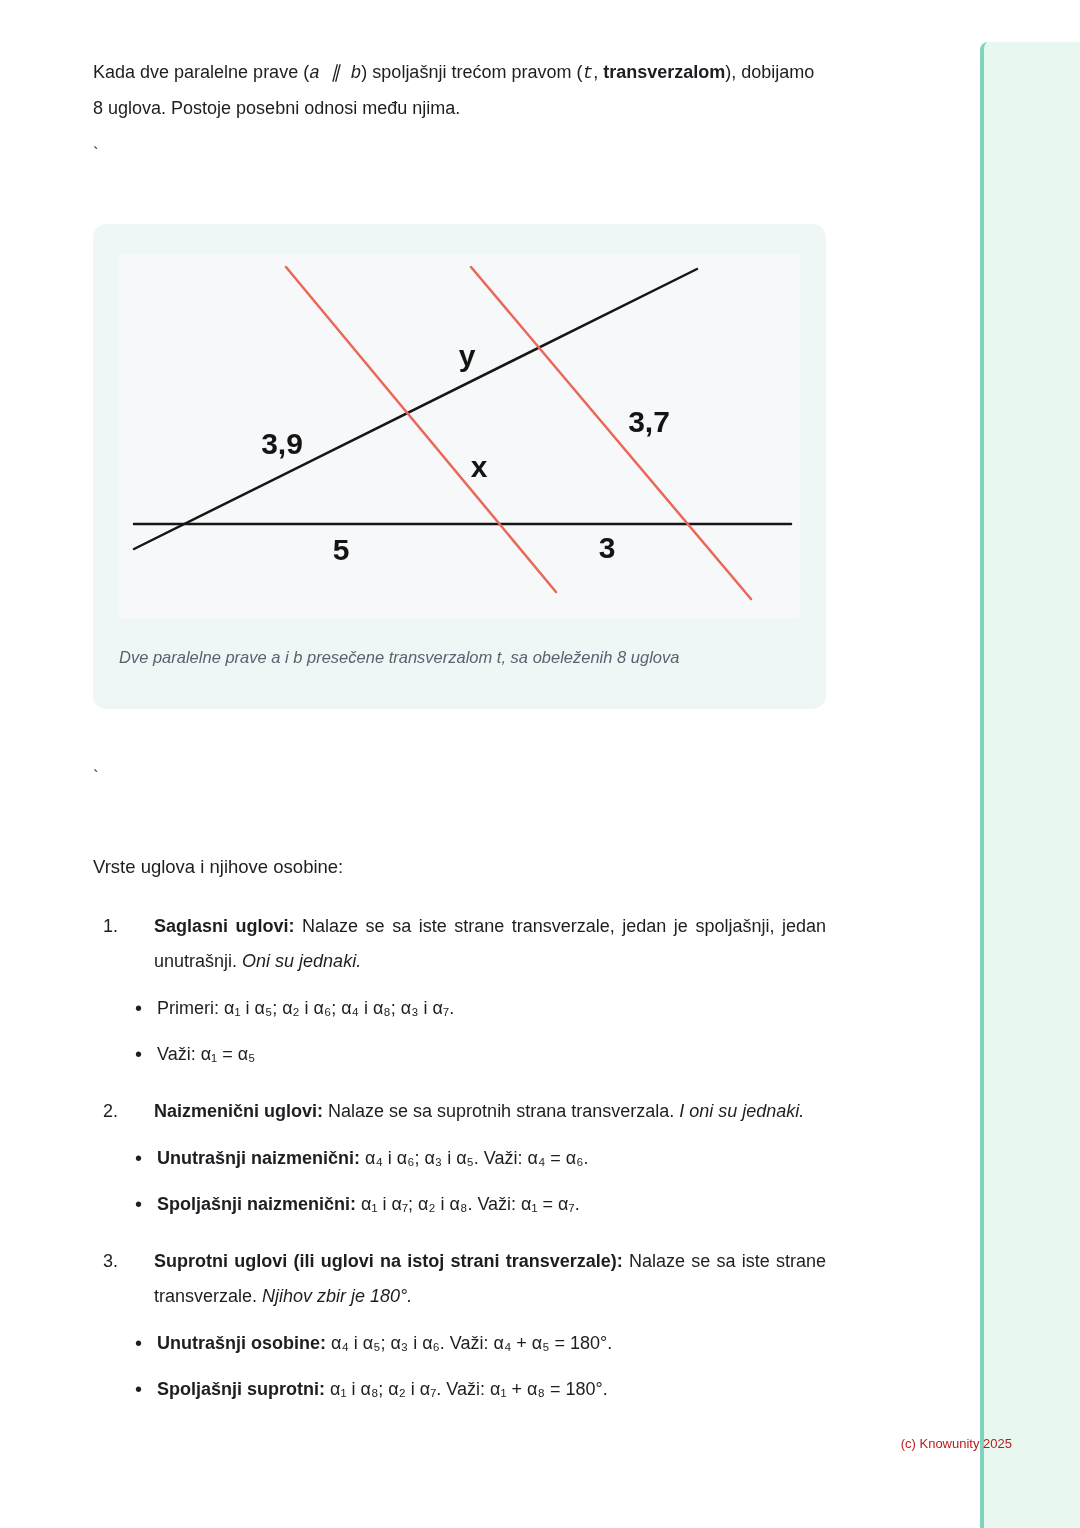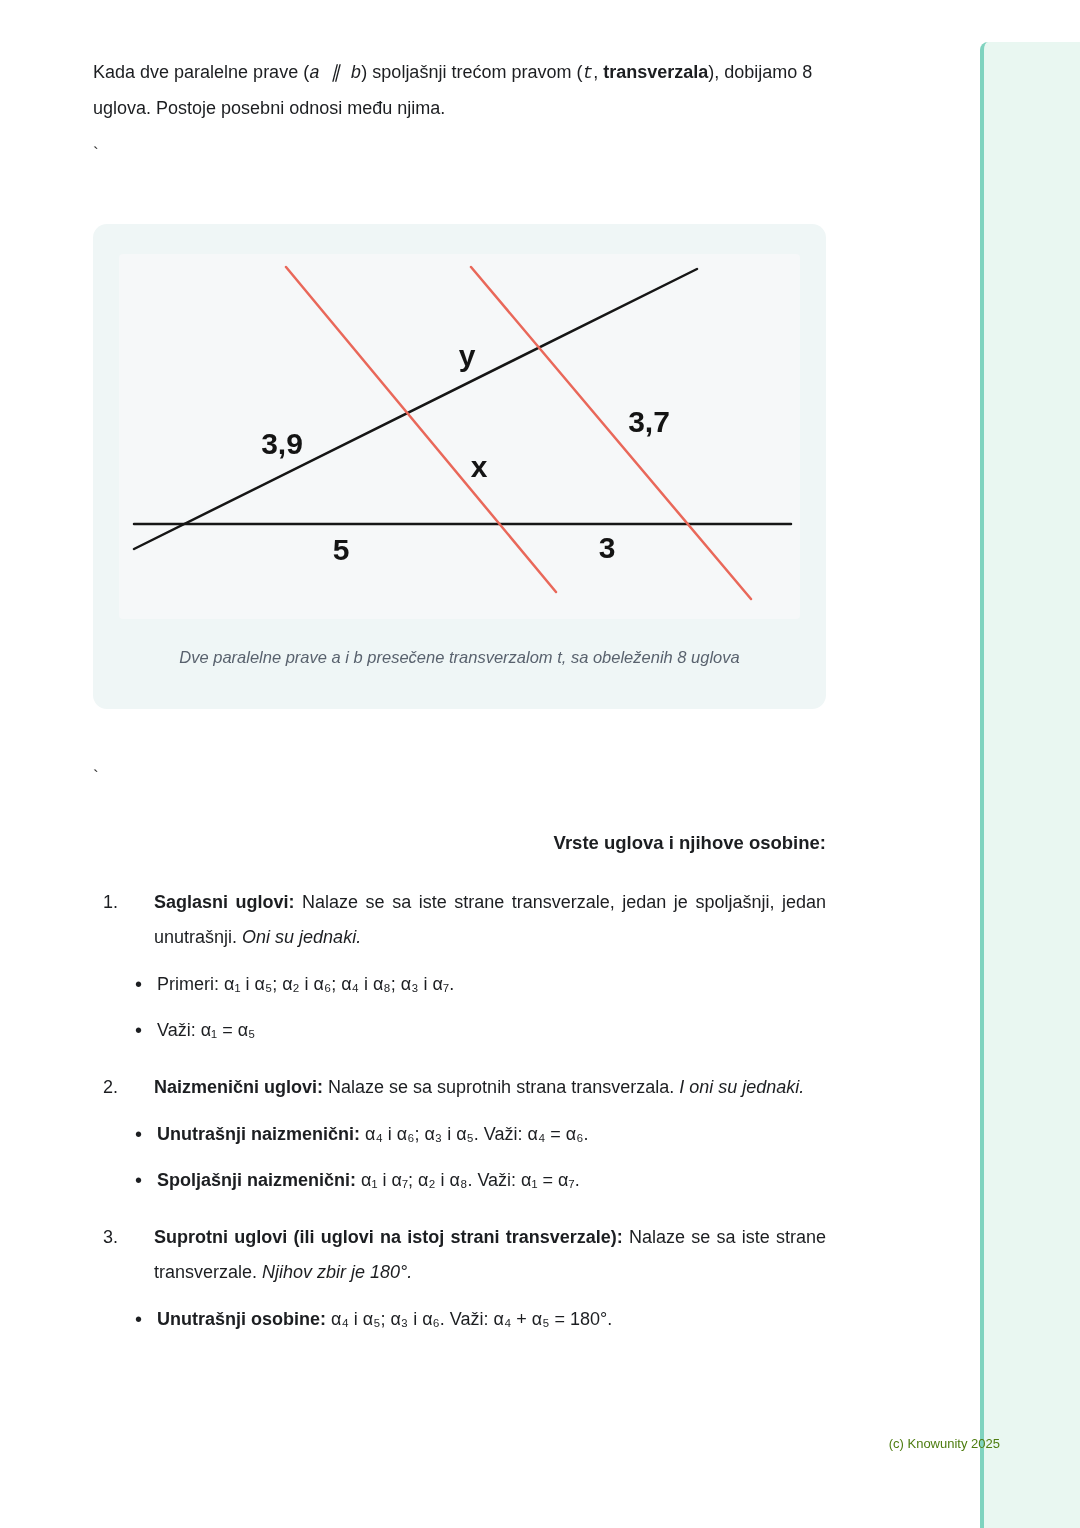--- a/index.html
+++ b/index.html
@@ -29,52 +29,52 @@
   }
   .diagram {
     width:681px; height:365px; background:#f6f8f9; border-radius:4px;
   }
   .diagram svg { display:block; }
   .diag-label {
     font-family:"Liberation Sans", sans-serif; font-weight:bold;
     font-size:30px; fill:#141414;
   }
   .caption {
-    margin-top:26px; text-align:center; font-style:italic;
+    margin-top:26px; font-style:italic;
     color:#59626e; font-size:16.5px; line-height:24px;
   }
 
-  .heading { margin-top:40px; font-size:18.5px; font-weight:bold; line-height:28px;text-align:right; }
+  .heading { margin-top:64px; font-size:18.5px; font-weight:normal; line-height:28px; }
 
   .list { margin-top:6px; }
   .list-item { margin-top:22px; }
   .list-item:first-child { margin-top:28px; }
   .oli { display:flex; font-size:18px; line-height:35px; }
   .oli .num { flex:none; width:32px; padding-left:10px; }
   .oli .li-text { flex:1; text-align:justify;margin-left:29px; }
   .bullets { margin-top:12px; }
   .bullet { display:flex; margin-top:11px; font-size:18px; line-height:34px; padding-left:42px; }
   .bullet:first-child { margin-top:0; }
   .bullet .dot { flex:none; width:22px; }
   .bullet .dot::before { content:"\2022"; font-size:20px; }
   .bullet .bl-text { flex:1; }
 
   .footer {
-    position:absolute; top:1436px; right:80px; z-index:2;
-    font-size:13px; color:#4d7c0f;
+    position:absolute; top:1436px; right:68px; z-index:2;
+    font-size:13px; color:#b91c1c;
   }
 </style>
 </head>
 <body>
 
 <div class="edge-strip"></div>
 
 <div class="content">
 
-  <p class="intro"><span>Kada dve paralelne prave (</span><span class="math">a ∥ b</span><span>) spoljašnji trećom pravom (</span><span class="math">t</span><span>, </span><span class="b">transverzala</span><span>), dobijamo 8 uglova. Postoje posebni odnosi među njima.</span></p>
+  <p class="intro"><span>Kada dve paralelne prave (</span><span class="math">a ∥ b</span><span>) spoljašnji trećom pravom (</span><span class="math">t</span><span>, </span><span class="b">transverzalom</span><span>), dobijamo 8 uglova. Postoje posebni odnosi među njima.</span></p>
 
   <p class="tick">`</p>
 
   <div class="figure-card">
     <div class="diagram">
       <svg width="681" height="365" viewBox="0 0 681 365">
         <line x1="15" y1="295" x2="578" y2="15" stroke-width="2.5" stroke-linecap="round" stroke="#161616"></line>
         <line x1="15" y1="270" x2="672" y2="270" stroke-width="2.5" stroke-linecap="round" stroke="#161616"></line>
         <line x1="167" y1="13" x2="437" y2="338" stroke-width="2.5" stroke-linecap="round" stroke="#e9685a"></line>
         <line x1="352" y1="13" x2="632" y2="345" stroke-width="2.5" stroke-linecap="round" stroke="#e9685a"></line>
@@ -133,19 +133,23 @@
     <div class="list-item">
       <div class="oli">
         <span class="num">3.</span>
         <span class="li-text"><span class="b">Suprotni uglovi (ili uglovi na istoj strani transverzale):</span><span> Nalaze se sa iste strane transverzale. </span><span class="i">Njihov zbir je 180°.</span></span>
       </div>
       <div class="bullets">
         <div class="bullet">
           <span class="dot"></span>
           <span class="bl-text"><span class="b">Unutrašnji osobine:</span><span> α₄ i α₅; α₃ i α₆. Važi: α₄ + α₅ = 180°.</span></span>
         </div>
+        <div class="bullet">
+          <span class="dot"></span>
+          <span class="bl-text"><span class="b">Spoljašnji suprotni:</span><span> α₁ i α₈; α₂ i α₇. Važi: α₁ + α₈ = 180°.</span></span>
+        </div>
       </div>
     </div>
 
   </div>
 </div>
 
 <div class="footer">(c) Knowunity 2025</div>
 
 </body></html>

